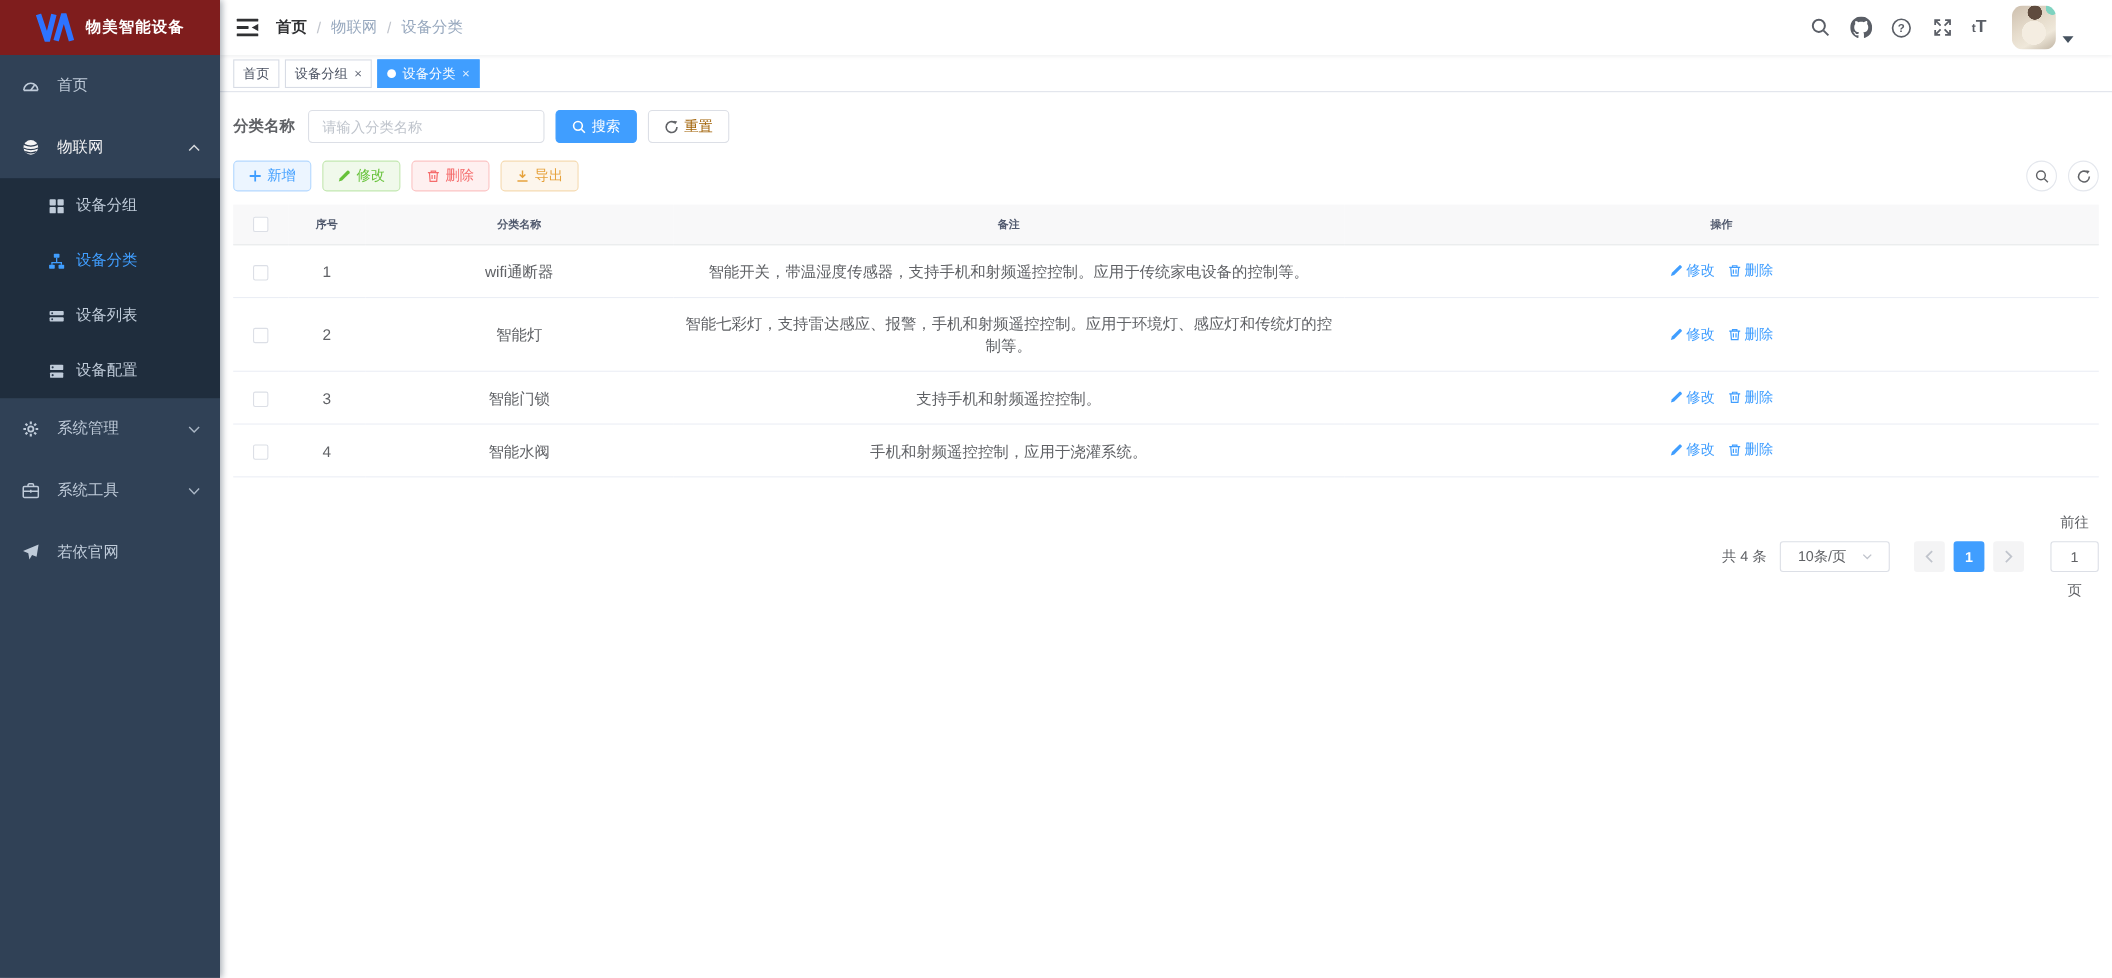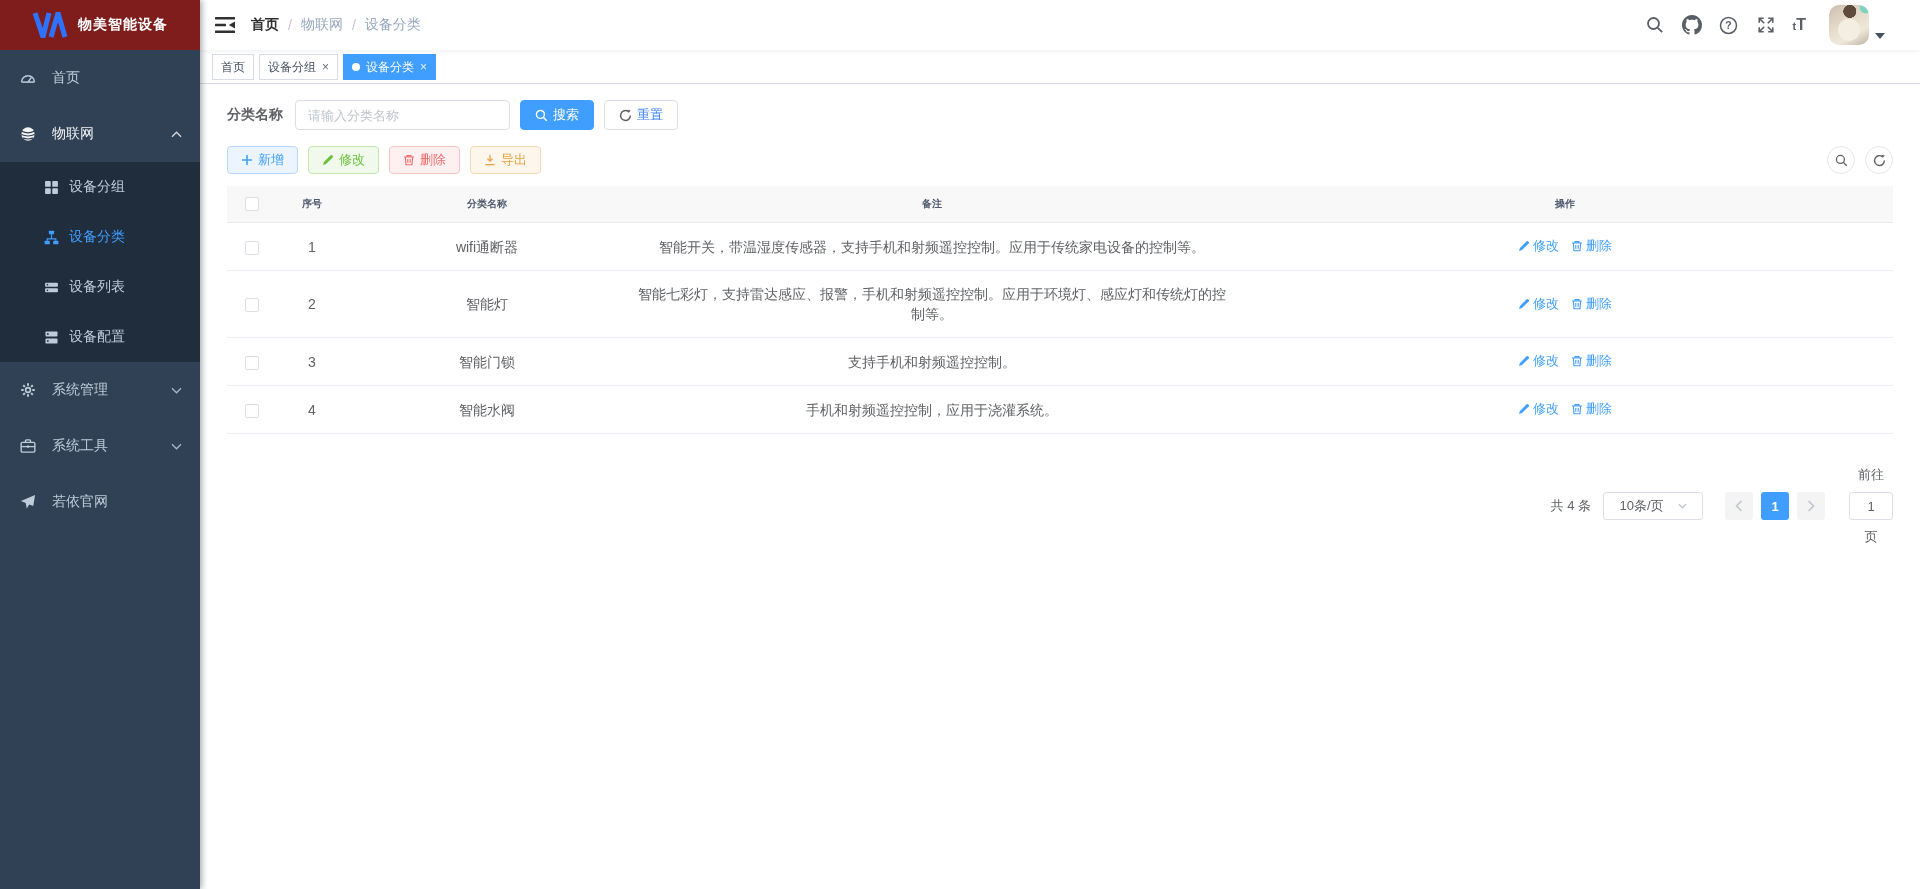--- a/index.html
+++ b/index.html
@@ -48,31 +48,31 @@
     border-top:6px solid #46525f; margin-bottom:6px; }
 
   .tabbar { height:34px; background:#fff; border-bottom:1px solid #d8dce5; display:flex;
     align-items:flex-start; padding:4px 0 0 12px; }
   .tab { display:inline-flex; align-items:center; height:26px; padding:0 8px; margin-right:5px;
     border:1px solid #d8dce5; background:#fff; color:#495060; font-size:12px; cursor:pointer; }
   .tab.active { background:#409eff; border-color:#409eff; color:#fff; }
   .tab-dot { width:8px; height:8px; border-radius:50%; background:#fff; margin-right:6px; }
   .tab-close { margin-left:6px; font-size:12px; line-height:1; opacity:.85; cursor:pointer; }
 
-  .content { padding:16px 27px; background:#fff; }
+  .content { padding:16px 12px; background:#fff; }
 
   
   .filter-row { display:flex; align-items:center; margin-bottom:16px; }
   .filter-label { font-size:14px; font-weight:700; color:#606266; margin-right:12px; }
   .filter-input { width:215px; height:30px; border:1px solid #dcdfe6; border-radius:4px;
     padding:0 12px; font-size:13px; color:#606266; outline:none; }
   .filter-input::placeholder { color:#bfc4cc; }
   .btn { display:inline-flex; align-items:center; justify-content:center; gap:5px; height:30px;
     padding:0 14px; border-radius:4px; font-size:13px; cursor:pointer; border:1px solid #dcdfe6;
-    background:#fff; color:#3b82f6; margin-left:10px; white-space:nowrap; }
+    background:#fff; color:#a16207; margin-left:10px; white-space:nowrap; }
   .btn-primary { background:#409eff; border-color:#409eff; color:#fff; }
 
   
   .toolbar-row { display:flex; align-items:center; margin-bottom:12px; }
   .btn-mini { height:28px; padding:0 13px; font-size:13px; margin-left:0; margin-right:10px; }
   .btn-plain-primary { color:#409eff; background:#ecf5ff; border-color:#b3d8ff; }
   .btn-plain-success { color:#67c23a; background:#f0f9eb; border-color:#c2e7b0; }
   .btn-plain-danger  { color:#f56c6c; background:#fef0f0; border-color:#fbc4c4; }
   .btn-plain-warning { color:#e6a23c; background:#fdf6ec; border-color:#f5dab1; }
   .toolbar-right { margin-left:auto; display:flex; gap:10px; }

